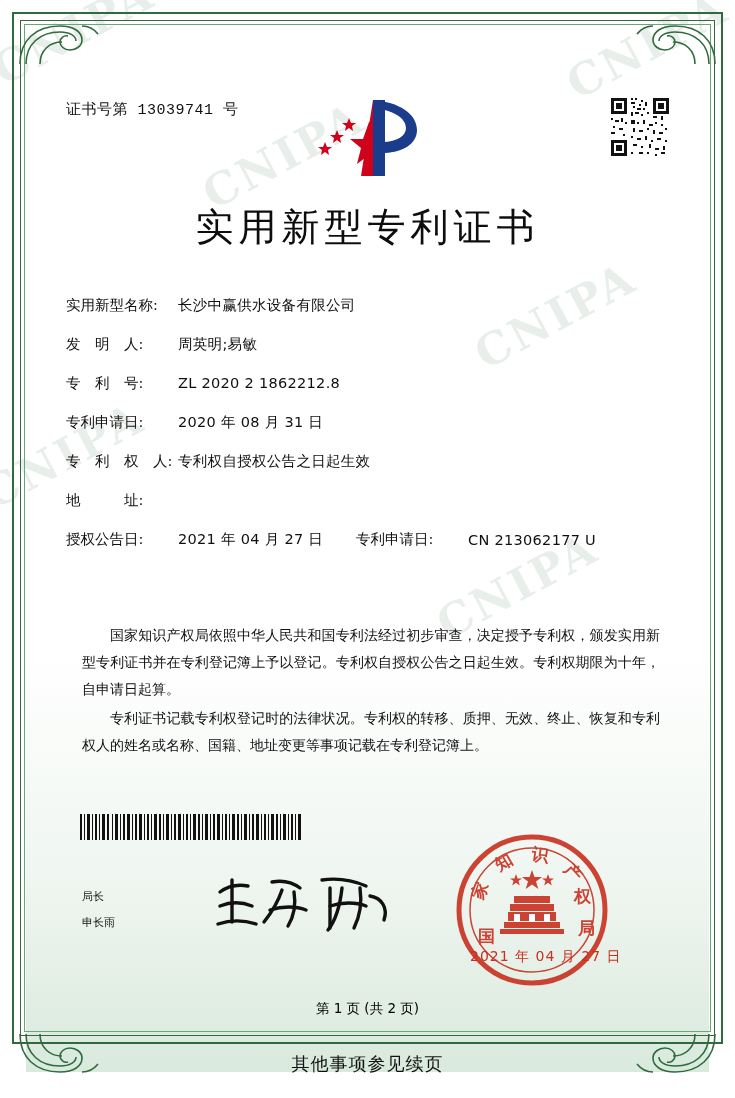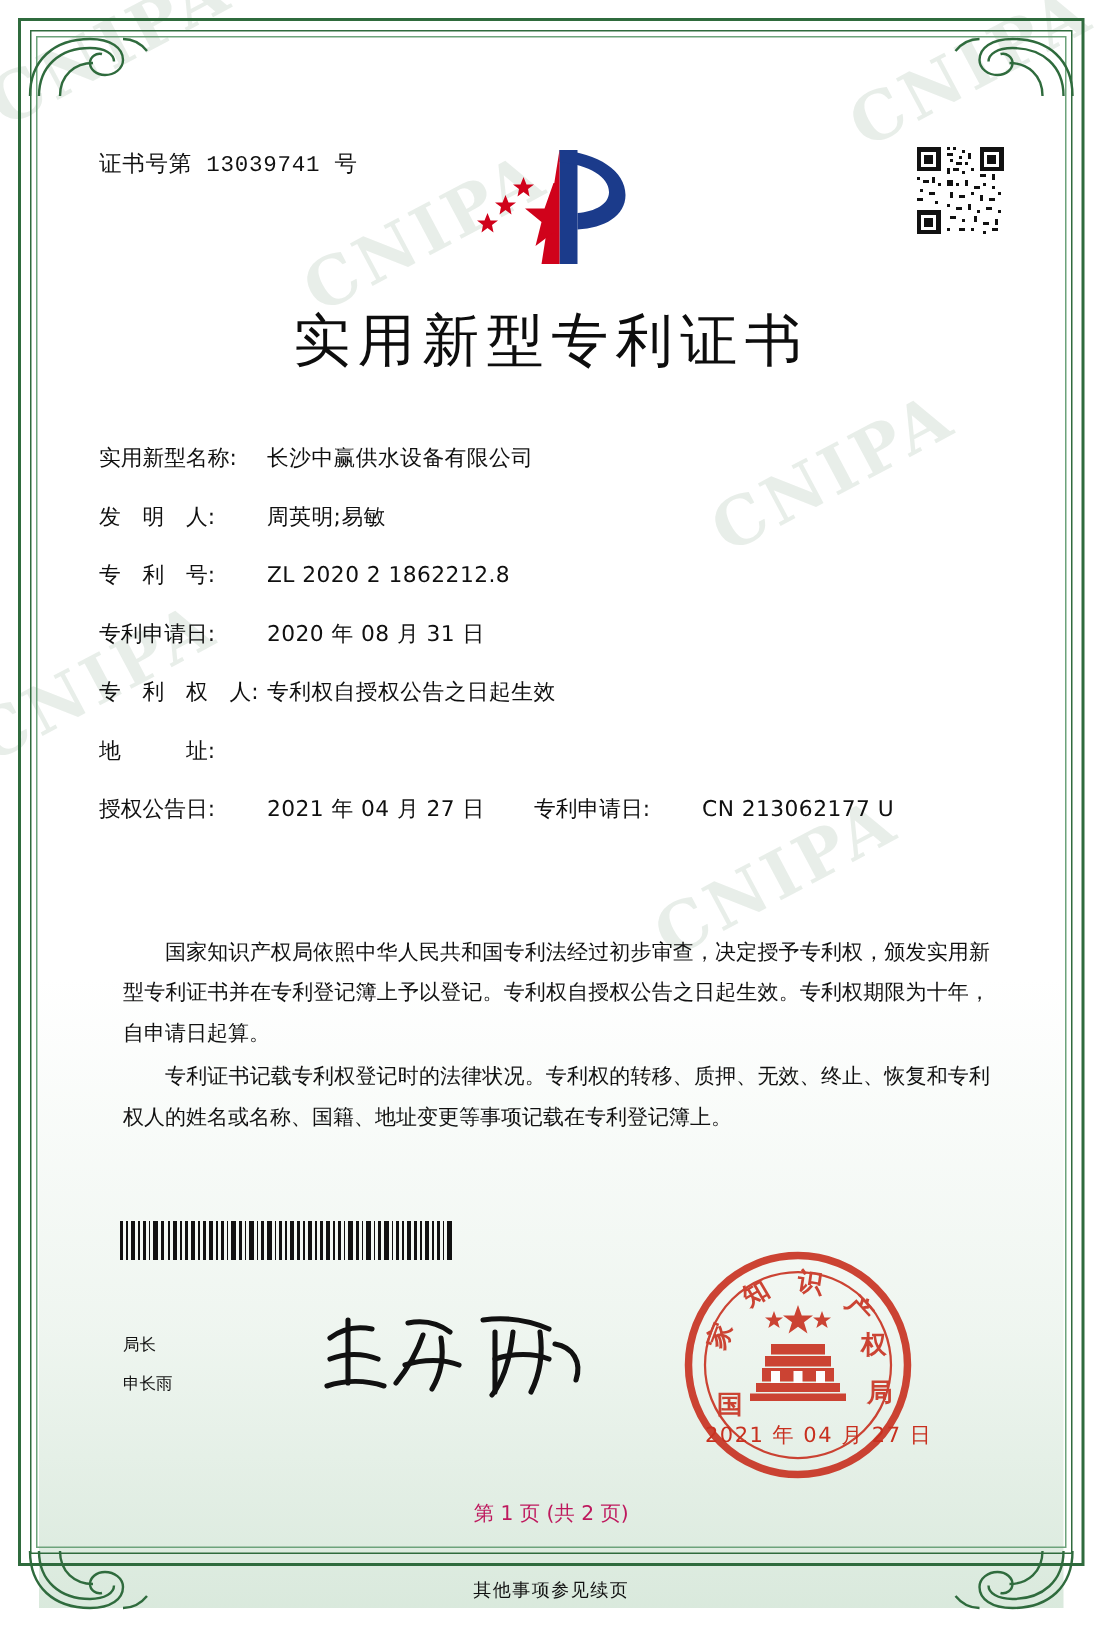--- a/index.html
+++ b/index.html
@@ -210,29 +210,29 @@
   }
 
   
   .page-no {
     position: absolute;
     left: 0;
     right: 0;
     top: 1000px;
     text-align: center;
     font-size: 13.5px;
-    color: #be185d;
+    color: #000000;
   }
   .footer-note {
     position: absolute;
     left: 0;
     right: 0;
     top: 1052px;
     text-align: center;
-    font-size: 12px;
+    font-size: 18px;
     color: #111;
     letter-spacing: 1px;
   }
 </style>
 </head>
 <body>
 
 <div class="page">
 
   <div class="bg-wash"></div>

